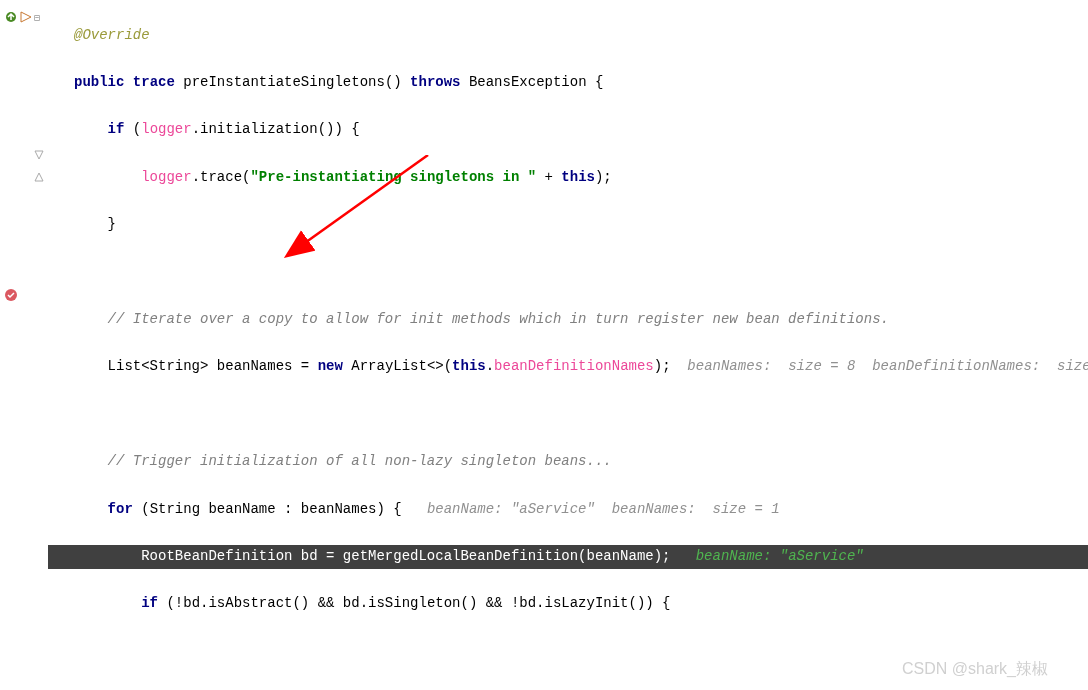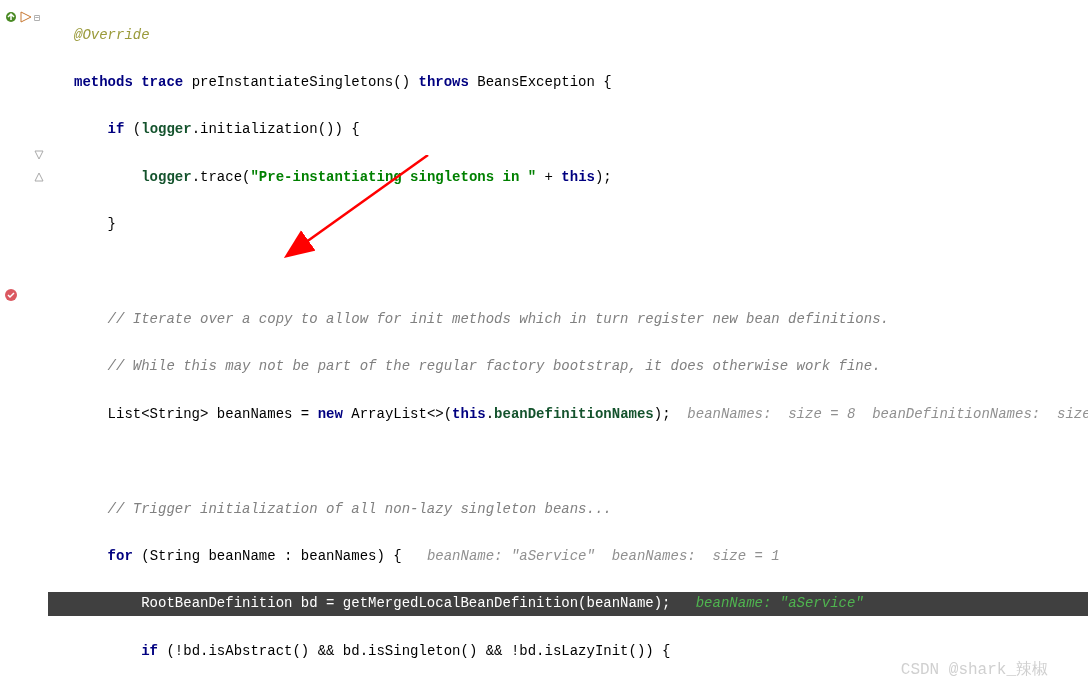--- a/index.html
+++ b/index.html
@@ -57,35 +57,35 @@
 }
 .line { height: 23.7px; padding-left: 26px; }
 .highlight-line {
   background: #404040;
   color: #ffffff;
 }
 .annotation { color: #9a9a3a; font-style: italic; }
 .kw { color: #000080; font-weight: bold; }
 .str { color: #008000; font-weight: bold; }
 .comment { color: #808080; font-style: italic; text-align: center; }
-.field { color: #14532d; font-weight: bold; }
+.field { color: #ec4899; font-weight: normal; }
 .eval-hint { color: #909090; font-style: italic; }
 .eval-hint-green { color: #1d7a1d; font-style: italic; }
 .arrow {
   position: absolute;
   top: 155px;
   left: 278px;
   z-index: 100;
 }
 .watermark {
   position: absolute;
   bottom: 10px;
   right: 40px;
   color: #d0d0d0;
-  font-family: Liberation Mono, monospace;
+  font-family: Liberation Sans, sans-serif;
   font-size: 16px;
   pointer-events: none;
   text-align: center;
 }
 </style>
 </head>
 <body>
 
 <div class="gutter">
   <div class="gutter-icon method-marker">
@@ -113,27 +113,26 @@
   <div class="gutter-icon breakpoint-icon">
     <svg width="14" height="14" viewBox="0 0 14 14">
         <circle cx="7" cy="7" r="6" fill="#db5860"></circle>
         <path d="M4 7 L6 9 L10 5" stroke="#fff" stroke-width="1.5" fill="none"></path>
       </svg>
   </div>
 </div>
 
 <div class="code-area">
 <div class="line"><span class="annotation">@Override</span></div>
-<div class="line"><span class="kw">methods</span> <span class="kw">trace</span><span> preInstantiateSingletons() </span><span class="kw">throws</span><span> BeansException {</span></div>
+<div class="line"><span class="kw">public</span> <span class="kw">trace</span><span> preInstantiateSingletons() </span><span class="kw">throws</span><span> BeansException {</span></div>
 <div class="line">    <span class="kw">if</span><span> (</span><span class="field">logger</span><span>.initialization()) {</span></div>
 <div class="line">        <span class="field">logger</span><span>.</span><span>trace</span><span>(</span><span class="str">"Pre-instantiating singletons in "</span><span> + </span><span class="kw">this</span><span>);</span></div>
 <div class="line">    <span>}</span></div>
 <div class="line"></div>
 <div class="line">    <span class="comment">// Iterate over a copy to allow for init methods which in turn register new bean definitions.</span></div>
-<div class="line">    <span class="comment">// While this may not be part of the regular factory bootstrap, it does otherwise work fine.</span></div>
 <div class="line">    <span>List&lt;String&gt; beanNames = </span><span class="kw">new</span><span> ArrayList&lt;&gt;(</span><span class="kw">this</span><span>.</span><span class="field">beanDefinitionNames</span><span>);</span><span class="eval-hint">  beanNames:  size = 8  beanDefinitionNames:  size = </span></div>
 <div class="line"></div>
 <div class="line">    <span class="comment">// Trigger initialization of all non-lazy singleton beans...</span></div>
 <div class="line">    <span class="kw">for</span><span> (String beanName : beanNames) {</span><span class="eval-hint">   beanName: </span><span class="eval-hint" style="color:#909090">"aService"</span><span class="eval-hint">  beanNames:  size = 1</span></div>
 <div class="line highlight-line">        <span>RootBeanDefinition bd = getMergedLocalBeanDefinition(beanName);</span><span class="eval-hint-green" style="color:#4fb54f">   beanName: </span><span class="eval-hint-green" style="color:#4fb54f">"aService"</span></div>
 <div class="line">        <span class="kw">if</span><span> (!bd.isAbstract() &amp;&amp; bd.isSingleton() &amp;&amp; !bd.isLazyInit()) {</span></div>
 <div class="line">            </div>
 
 
 

